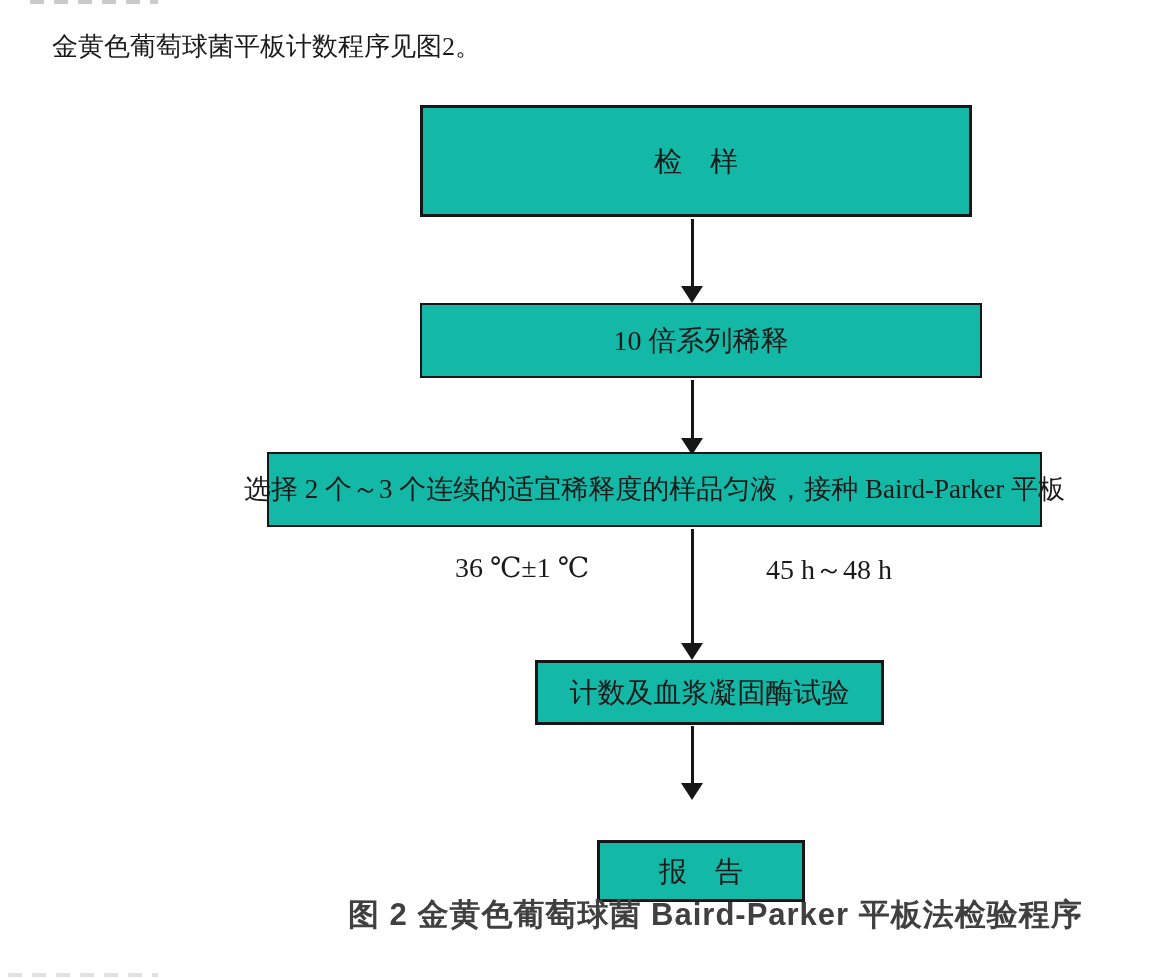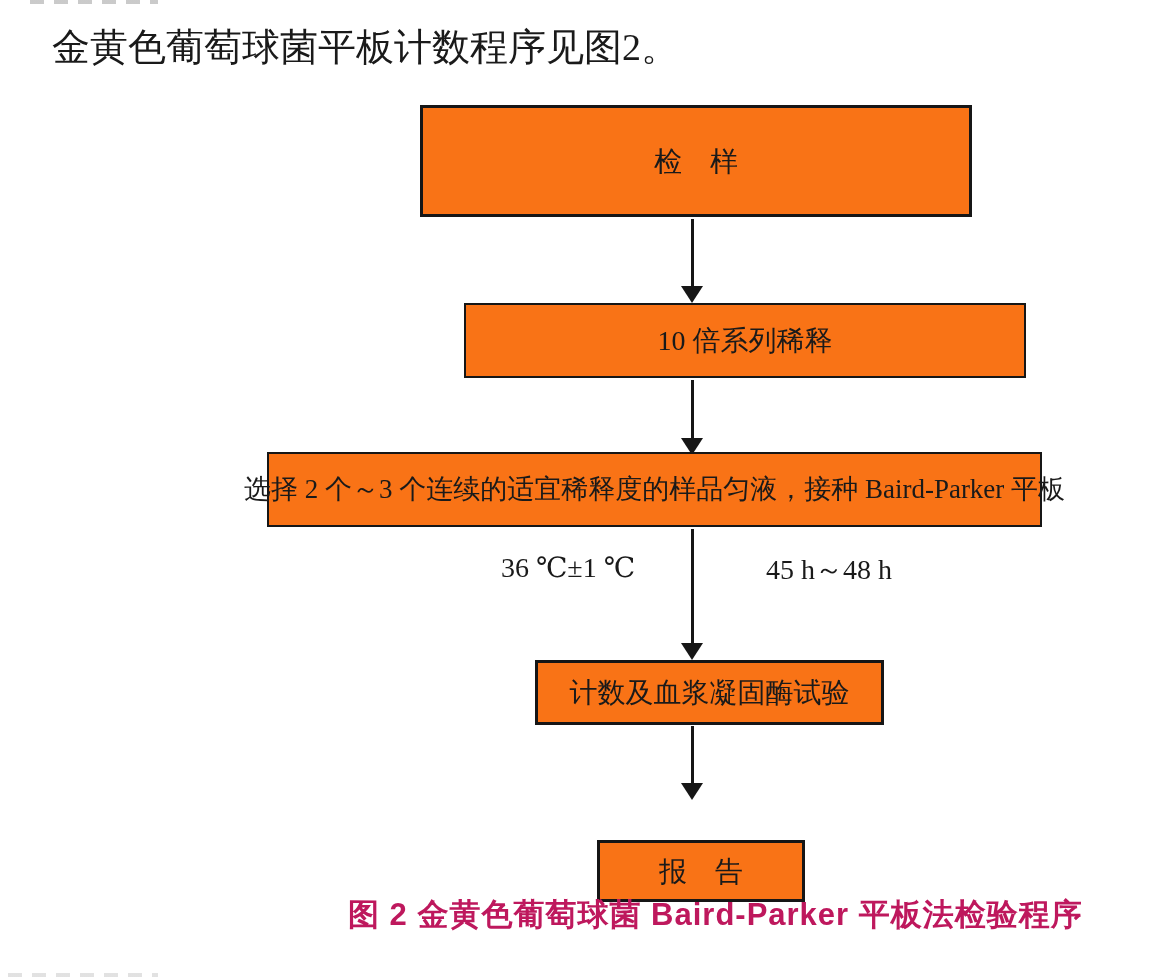--- a/index.html
+++ b/index.html
@@ -23,41 +23,41 @@
     background: repeating-linear-gradient(90deg, #8a8a8a 0 14px, transparent 14px 24px);
   }
   .clip-frag.top    { left: 30px;  top: 0;      width: 128px; height: 4px; }
   .clip-frag.bottom { left: 8px;   top: 973px;  width: 150px; height: 4px; opacity: 0.25; }
 
   .intro {
     position: absolute;
     left: 52px;
     top: 28px;
     margin: 0;
-    font-size: 38px;
+    font-size: 26px;
     line-height: 38px;
     white-space: nowrap;
   }
 
   .fbox {
     position: absolute;
     box-sizing: border-box;
     border: 2px solid #161616;
-    background: #f97316;
+    background: #14b8a6;
     display: flex;
     flex-direction: column;
     align-items: center;
     justify-content: center;
     text-align: center;
     font-size: 28px;
     line-height: 1.25;
   }
   .fbox .box-line { white-space: nowrap; }
   .fbox.b1 { left: 420px; top: 105px; width: 552px; height: 112px; border-width: 3px; gap: 9px; }
-  .fbox.b2 { left: 420px; top: 303px; width: 562px; height: 75px; margin-left: 44px; }
+  .fbox.b2 { left: 420px; top: 303px; width: 562px; height: 75px; }
   .fbox.b3 { left: 267px; top: 452px; width: 775px; height: 75px; font-size: 27px; }
   .fbox.b4 { left: 535px; top: 660px; width: 349px; height: 65px; border-width: 3px; text-align: right; }
   .fbox.b5 { left: 597px; top: 800px; width: 208px; height: 62px; border-width: 3px; margin-top: 40px; }
 
   .arrow {
     position: absolute;
     left: 681px;
     width: 22px;
     display: flex;
     flex-direction: column;
@@ -74,31 +74,31 @@
   .arrow.a2 { top: 380px; height: 75px; }
   .arrow.a3 { top: 529px; height: 131px; }
   .arrow.a4 { top: 726px; height: 74px; }
 
   .side-label {
     position: absolute;
     top: 551px;
     font-size: 28px;
     white-space: nowrap;
   }
-  .side-label.temp { left: 455px; margin-left: 46px; }
+  .side-label.temp { left: 455px; }
   .side-label.time { left: 766px; }
 
   .caption {
     position: absolute;
     left: 348px;
     top: 894px;
     font-family: "Liberation Sans", "DejaVu Sans", sans-serif;
     font-weight: 700;
     font-size: 31px;
-    color: #be185d;
+    color: #404040;
     white-space: nowrap;
     letter-spacing: 1px;
   }
 </style>
 </head>
 <body>
 
 <div class="page">
 
   <div class="clip-frag top"></div>

